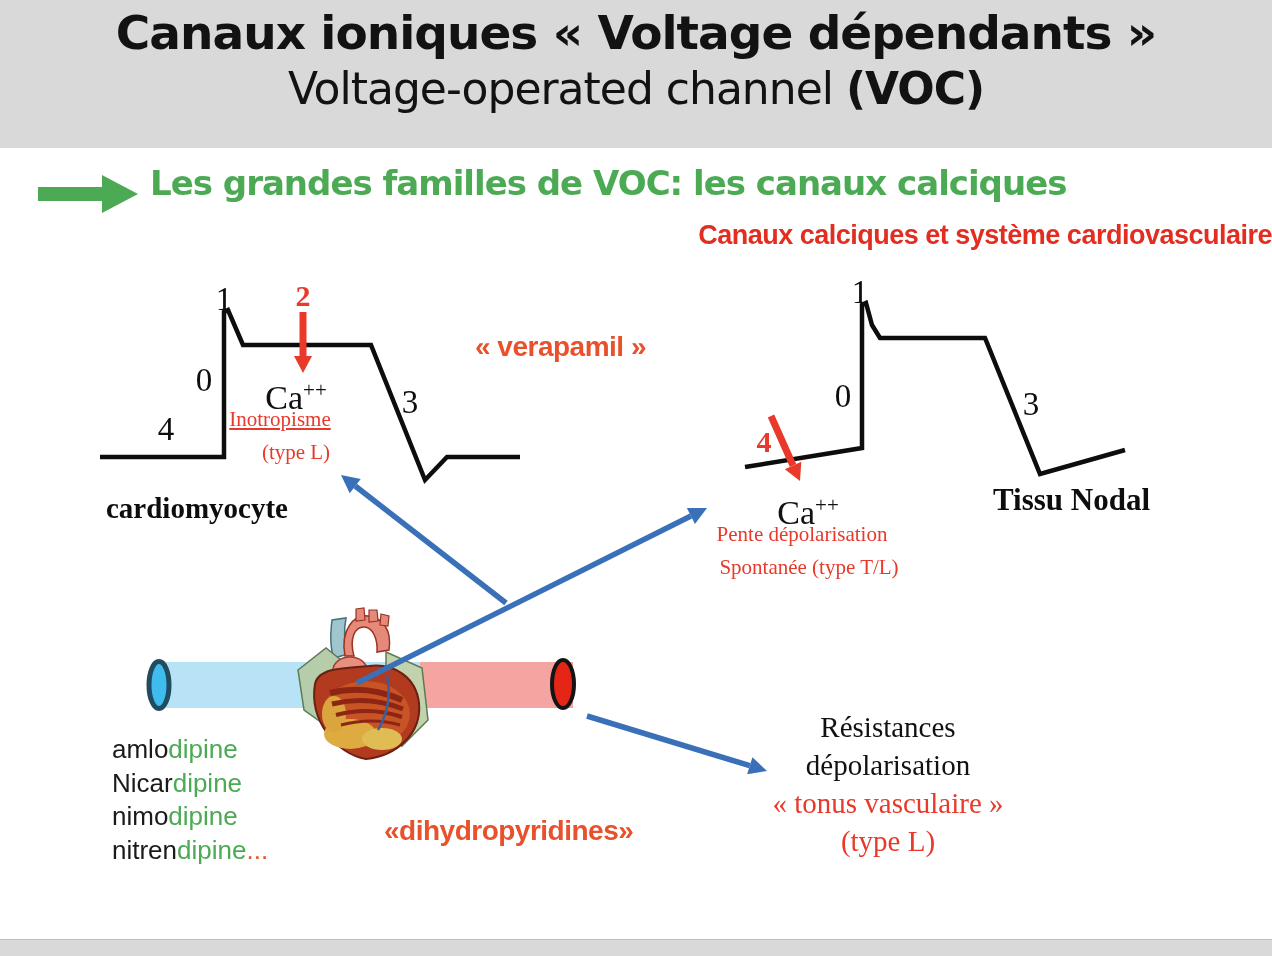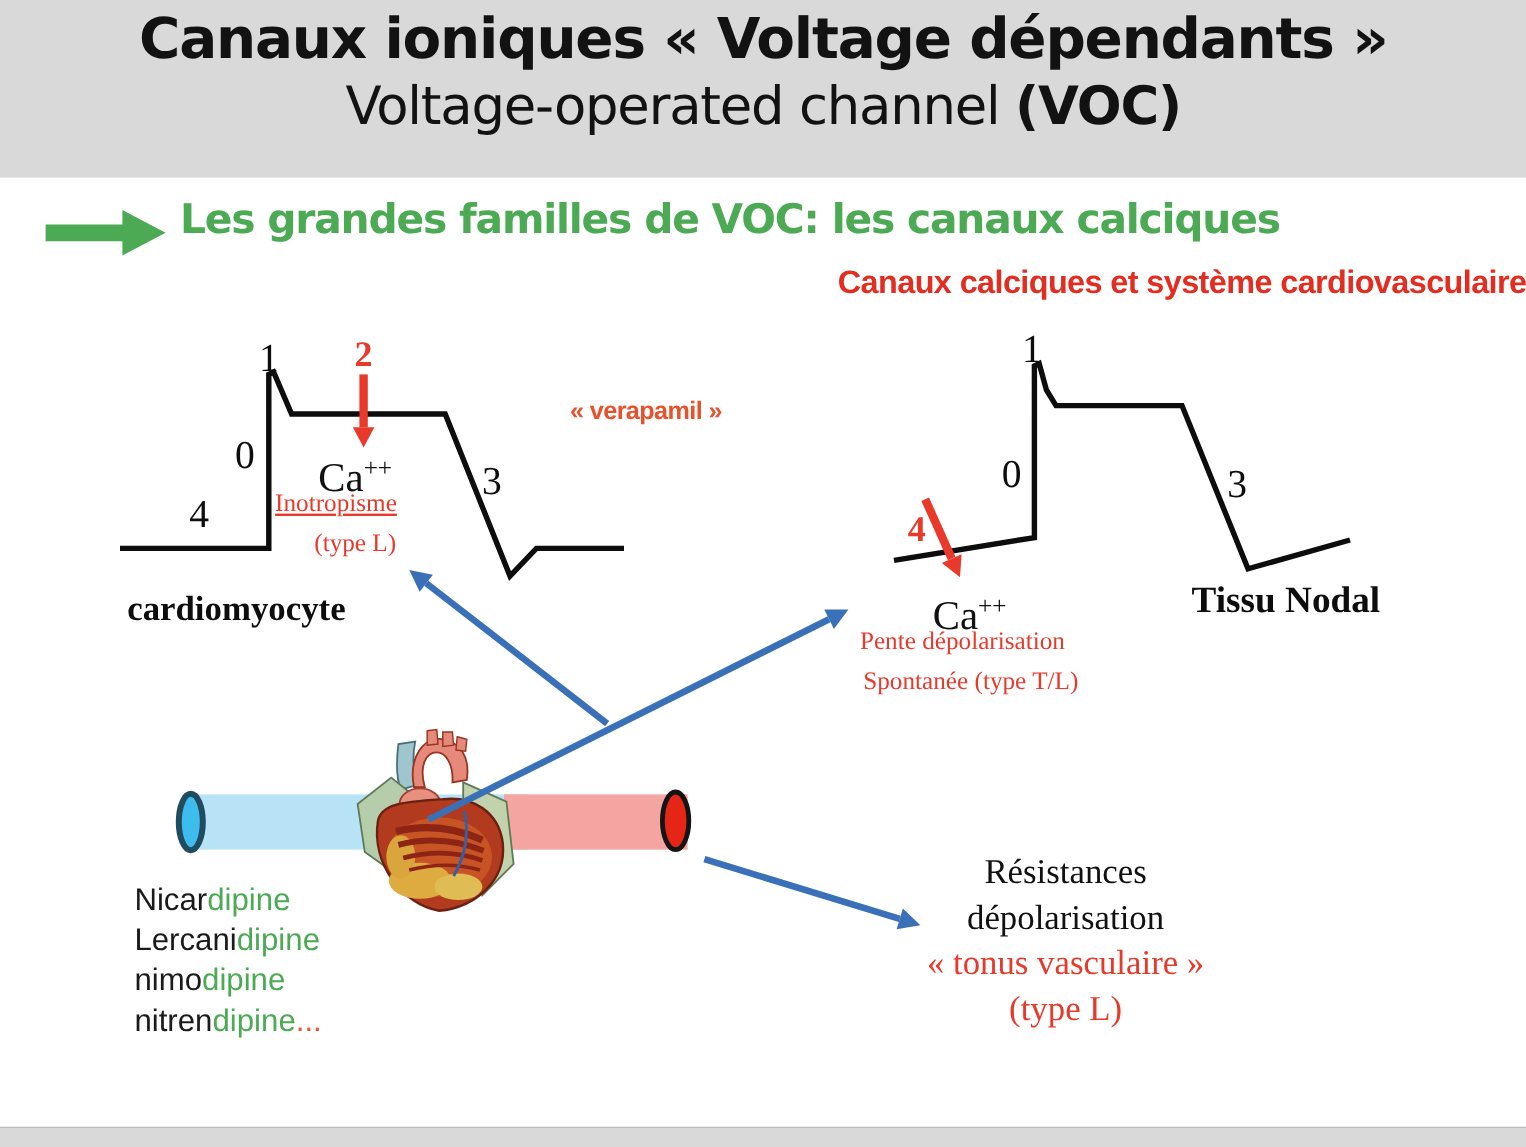--- a/index.html
+++ b/index.html
@@ -35,21 +35,21 @@
   
   .lbl{position:absolute;white-space:nowrap;}
   .serif{font-family:"Liberation Serif","DejaVu Serif",serif;}
   .phase{font-size:33px;color:#0d0d0d;transform:translateX(-50%);}
   .phase-red{font-size:30px;font-weight:700;color:#e8392a;transform:translateX(-50%);}
   .ion{font-size:34px;color:#111;transform:translateX(-50%);}
   .ion sup{font-size:21px;}
   .red-note{font-size:21px;color:#e8392a;transform:translateX(-50%);}
   .curve-name{font-size:29px;font-weight:700;color:#0d0d0d;}
   .drug-class{
-    font-size:21px;font-weight:700;color:#e8512b;
+    font-size:28px;font-weight:700;color:#e8512b;
     font-family:"Liberation Sans",sans-serif;letter-spacing:-0.5px;
   }
   
   .drug-list{
     position:absolute;left:112px;top:733px;
     font-size:26px;line-height:33.6px;color:#1a1a1a;
   }
   .drug-suffix{color:#4caa54;}
   .drug-ellipsis{color:#e8512b;}
   
@@ -152,25 +152,26 @@
   <div class="lbl serif phase" style="left:860px;top:274px;">1</div>
   <div class="lbl serif phase" style="left:843px;top:378px;">0</div>
   <div class="lbl serif phase" style="left:1031px;top:386px;">3</div>
   <div class="lbl serif phase-red" style="left:764px;top:425px;">4</div>
   <div class="lbl serif ion" style="left:808px;top:493px;"><span>Ca</span><sup>++</sup></div>
   <div class="lbl serif red-note" style="left:802px;top:522px;">Pente dépolarisation</div>
   <div class="lbl serif red-note" style="left:809px;top:555px;">Spontanée (type T/L)</div>
   <div class="lbl serif curve-name" style="left:993px;top:482px;font-size:31px;">Tissu Nodal</div>
 
   <div class="drug-list">
+    <div><span class="drug-prefix">amlo</span><span class="drug-suffix">dipine</span></div>
     <div><span class="drug-prefix">Nicar</span><span class="drug-suffix">dipine</span></div>
-    <div><span class="drug-prefix">Lercani</span><span class="drug-suffix">dipine</span></div>
     <div><span class="drug-prefix">nimo</span><span class="drug-suffix">dipine</span></div>
     <div><span class="drug-prefix">nitren</span><span class="drug-suffix">dipine</span><span class="drug-ellipsis">...</span></div>
   </div>
+  <div class="lbl drug-class" style="left:384px;top:815px;font-size:28px;">«dihydropyridines»</div>
 
   <div class="periphery">
     <div>Résistances</div>
     <div>dépolarisation</div>
     <div class="red">« tonus vasculaire »</div>
     <div class="red">(type L)</div>
   </div>
 
   <div class="bottom-bar"></div>
 </div>

